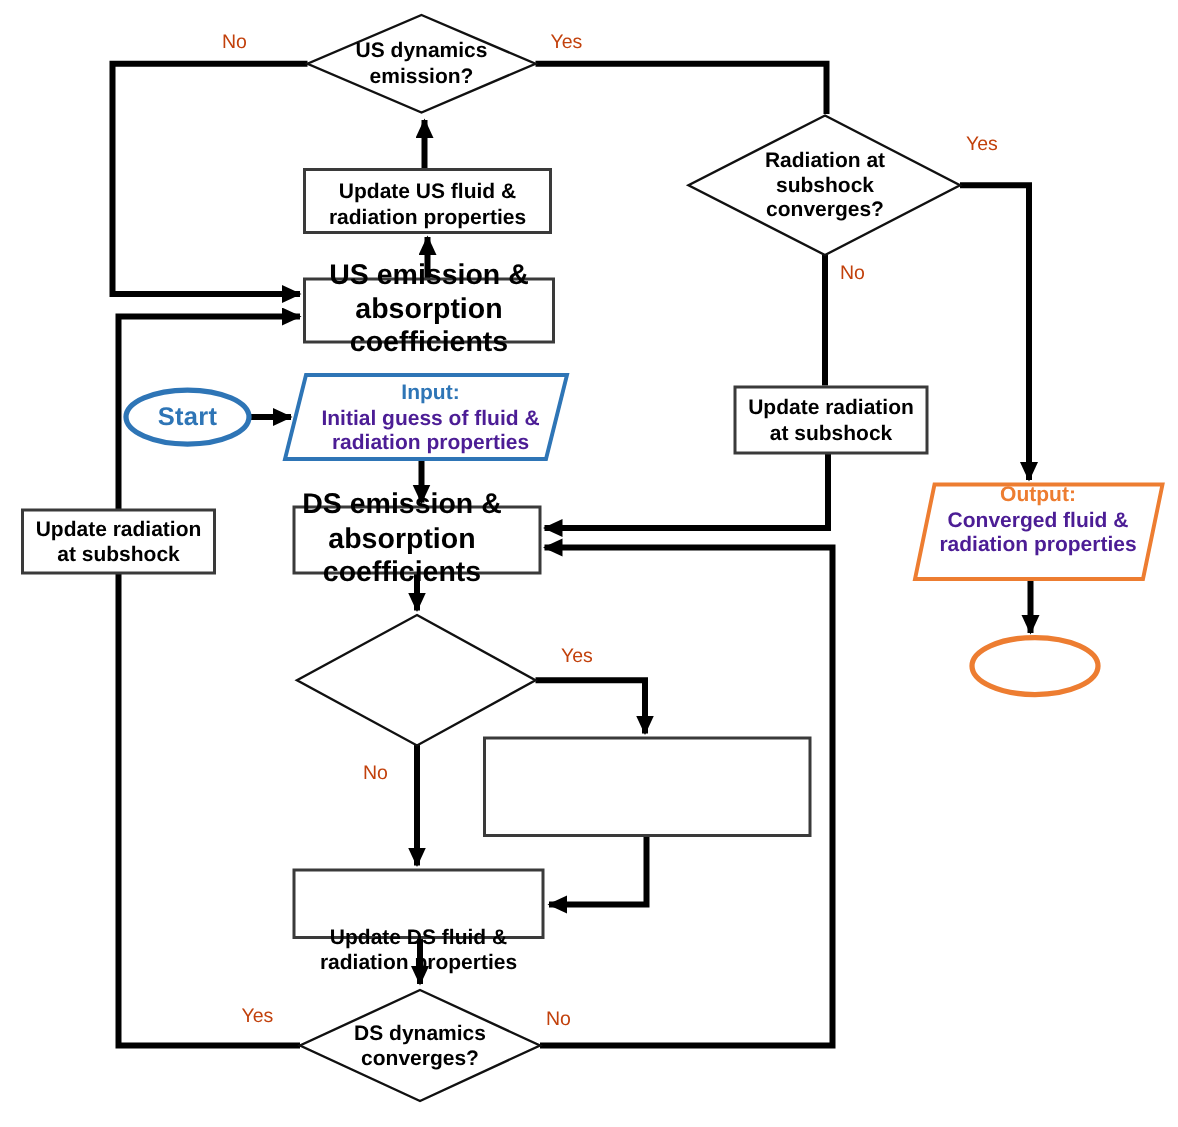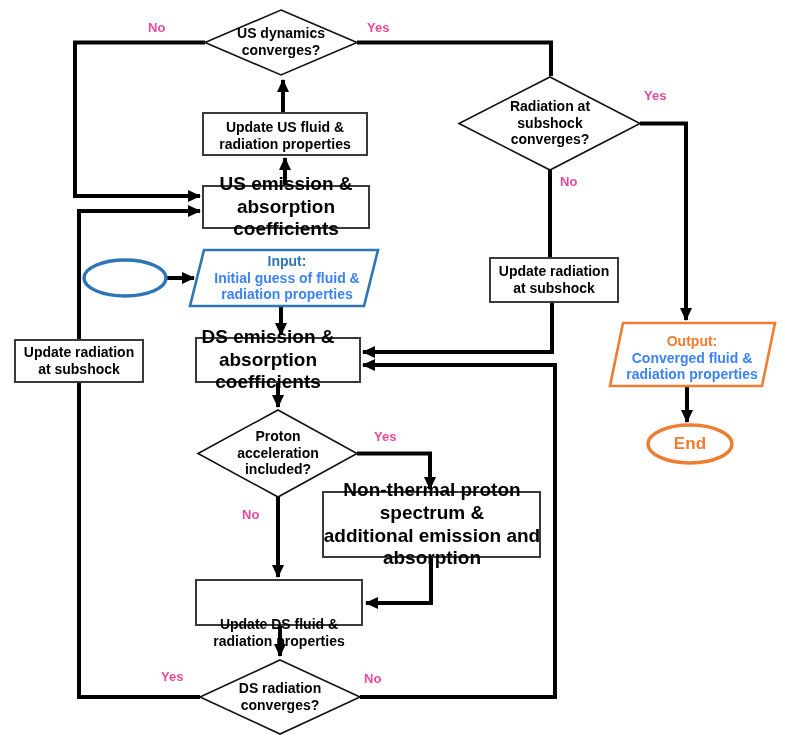--- a/index.html
+++ b/index.html
@@ -18,30 +18,30 @@
     text-align:center;
     font-weight:bold;
     font-size:14px;
     line-height:1.2;
     color:#000;
     white-space:pre-line;
     pointer-events:none;
   }
   .edge-label {
     position:absolute;
-    font-weight:bold;
+    font-weight:normal;
     font-size:13px;
-    color:#ec4899;
+    color:#c2410c;
     pointer-events:none;
   }
   .terminal { font-size:17px; letter-spacing:0.2px; }
   .blue-text  { color:#2E75B6; }
   .orange-text{ color:#ED7D31; }
   .io-title { display:block; }
-  .io-body  { display:block; color:#3b82f6; white-space:pre-line; }
+  .io-body  { display:block; color:#4c1d95; white-space:pre-line; }
   .small { font-size:19px; }
 </style>
 </head>
 <body>
 
 <div class="canvas">
 
   <svg width="785" height="751" viewBox="0 0 785 751">
     <defs>
       <marker id="arw" markerUnits="userSpaceOnUse" markerWidth="16" markerHeight="14" refX="12" refY="6" orient="auto">
@@ -87,68 +87,62 @@
     </g>
 
     <polygon points="204,250 378,250 364,306 190,306" fill="#ffffff" stroke="#2E75B6" stroke-width="2.6"></polygon>
     <polygon points="623,323 775,323 762,386 610,386" fill="#ffffff" stroke="#ED7D31" stroke-width="2.6"></polygon>
 
     <ellipse cx="125" cy="278" rx="41" ry="18" fill="#ffffff" stroke="#2E75B6" stroke-width="3.5"></ellipse>
     <ellipse cx="690" cy="444" rx="42" ry="19" fill="#ffffff" stroke="#ED7D31" stroke-width="3.5"></ellipse>
   </svg>
 
   <div class="node-label" style="left:221px; top:20px; width:120px; height:44px;">US dynamics
-converges?</div>
+emission?</div>
 
   <div class="node-label" style="left:195px; top:113px; width:180px; height:46px;">Update US fluid &amp;
 radiation properties</div>
 
   <div class="node-label small" style="left:194px; top:186px; width:184px; height:42px;">US emission &amp;
 absorption coefficients</div>
 
+  <div class="node-label terminal blue-text" style="left:84px; top:260px; width:82px; height:36px;">Start</div>
 
   <div class="node-label" style="left:197px; top:250px; width:180px; height:56px;">
     <span class="io-title blue-text">Input:</span>
     <span class="io-body">Initial guess of fluid &amp;
 radiation properties</span>
   </div>
 
   <div class="node-label" style="left:485px; top:90px; width:130px; height:66px;text-align:center;">Radiation at
 subshock
 converges?</div>
 
   <div class="node-label" style="left:484px; top:258px; width:140px; height:44px;">Update radiation
 at subshock</div>
 
-  <div class="node-label" style="left:607px; top:324px; width:170px; height:44px;margin-top:12px;">
+  <div class="node-label" style="left:607px; top:324px; width:170px; height:44px;">
     <span class="io-title orange-text">Output:</span>
     <span class="io-body">Converged fluid &amp;
 radiation properties</span>
   </div>
 
-  <div class="node-label terminal orange-text" style="left:648px; top:425px; width:84px; height:38px;">End</div>
 
   <div class="node-label" style="left:9px; top:340px; width:140px; height:42px;">Update radiation
 at subshock</div>
 
   <div class="node-label small" style="left:176px; top:338px; width:184px; height:44px;">DS emission &amp;
 absorption coefficients</div>
 
-  <div class="node-label" style="left:213px; top:418px; width:130px; height:70px;">Proton
-acceleration
-included?</div>
 
-  <div class="node-label small" style="left:319px; top:492px; width:226px; height:65px;">Non-thermal proton spectrum &amp;
-additional emission and
-absorption</div>
 
   <div class="node-label" style="left:189px; top:580px; width:180px; height:45px;margin-top:30px;">Update DS fluid &amp;
 radiation properties</div>
 
-  <div class="node-label" style="left:215px; top:673px; width:130px; height:48px;">DS radiation
+  <div class="node-label" style="left:215px; top:673px; width:130px; height:48px;">DS dynamics
 converges?</div>
 
   <div class="edge-label" style="left:148px; top:20px;">No</div>
   <div class="edge-label" style="left:367px; top:20px;">Yes</div>
   <div class="edge-label" style="left:644px; top:88px;">Yes</div>
   <div class="edge-label" style="left:560px; top:174px;">No</div>
   <div class="edge-label" style="left:374px; top:429px;">Yes</div>
   <div class="edge-label" style="left:242px; top:507px;">No</div>
   <div class="edge-label" style="left:161px; top:669px;">Yes</div>
   <div class="edge-label" style="left:364px; top:671px;">No</div>

